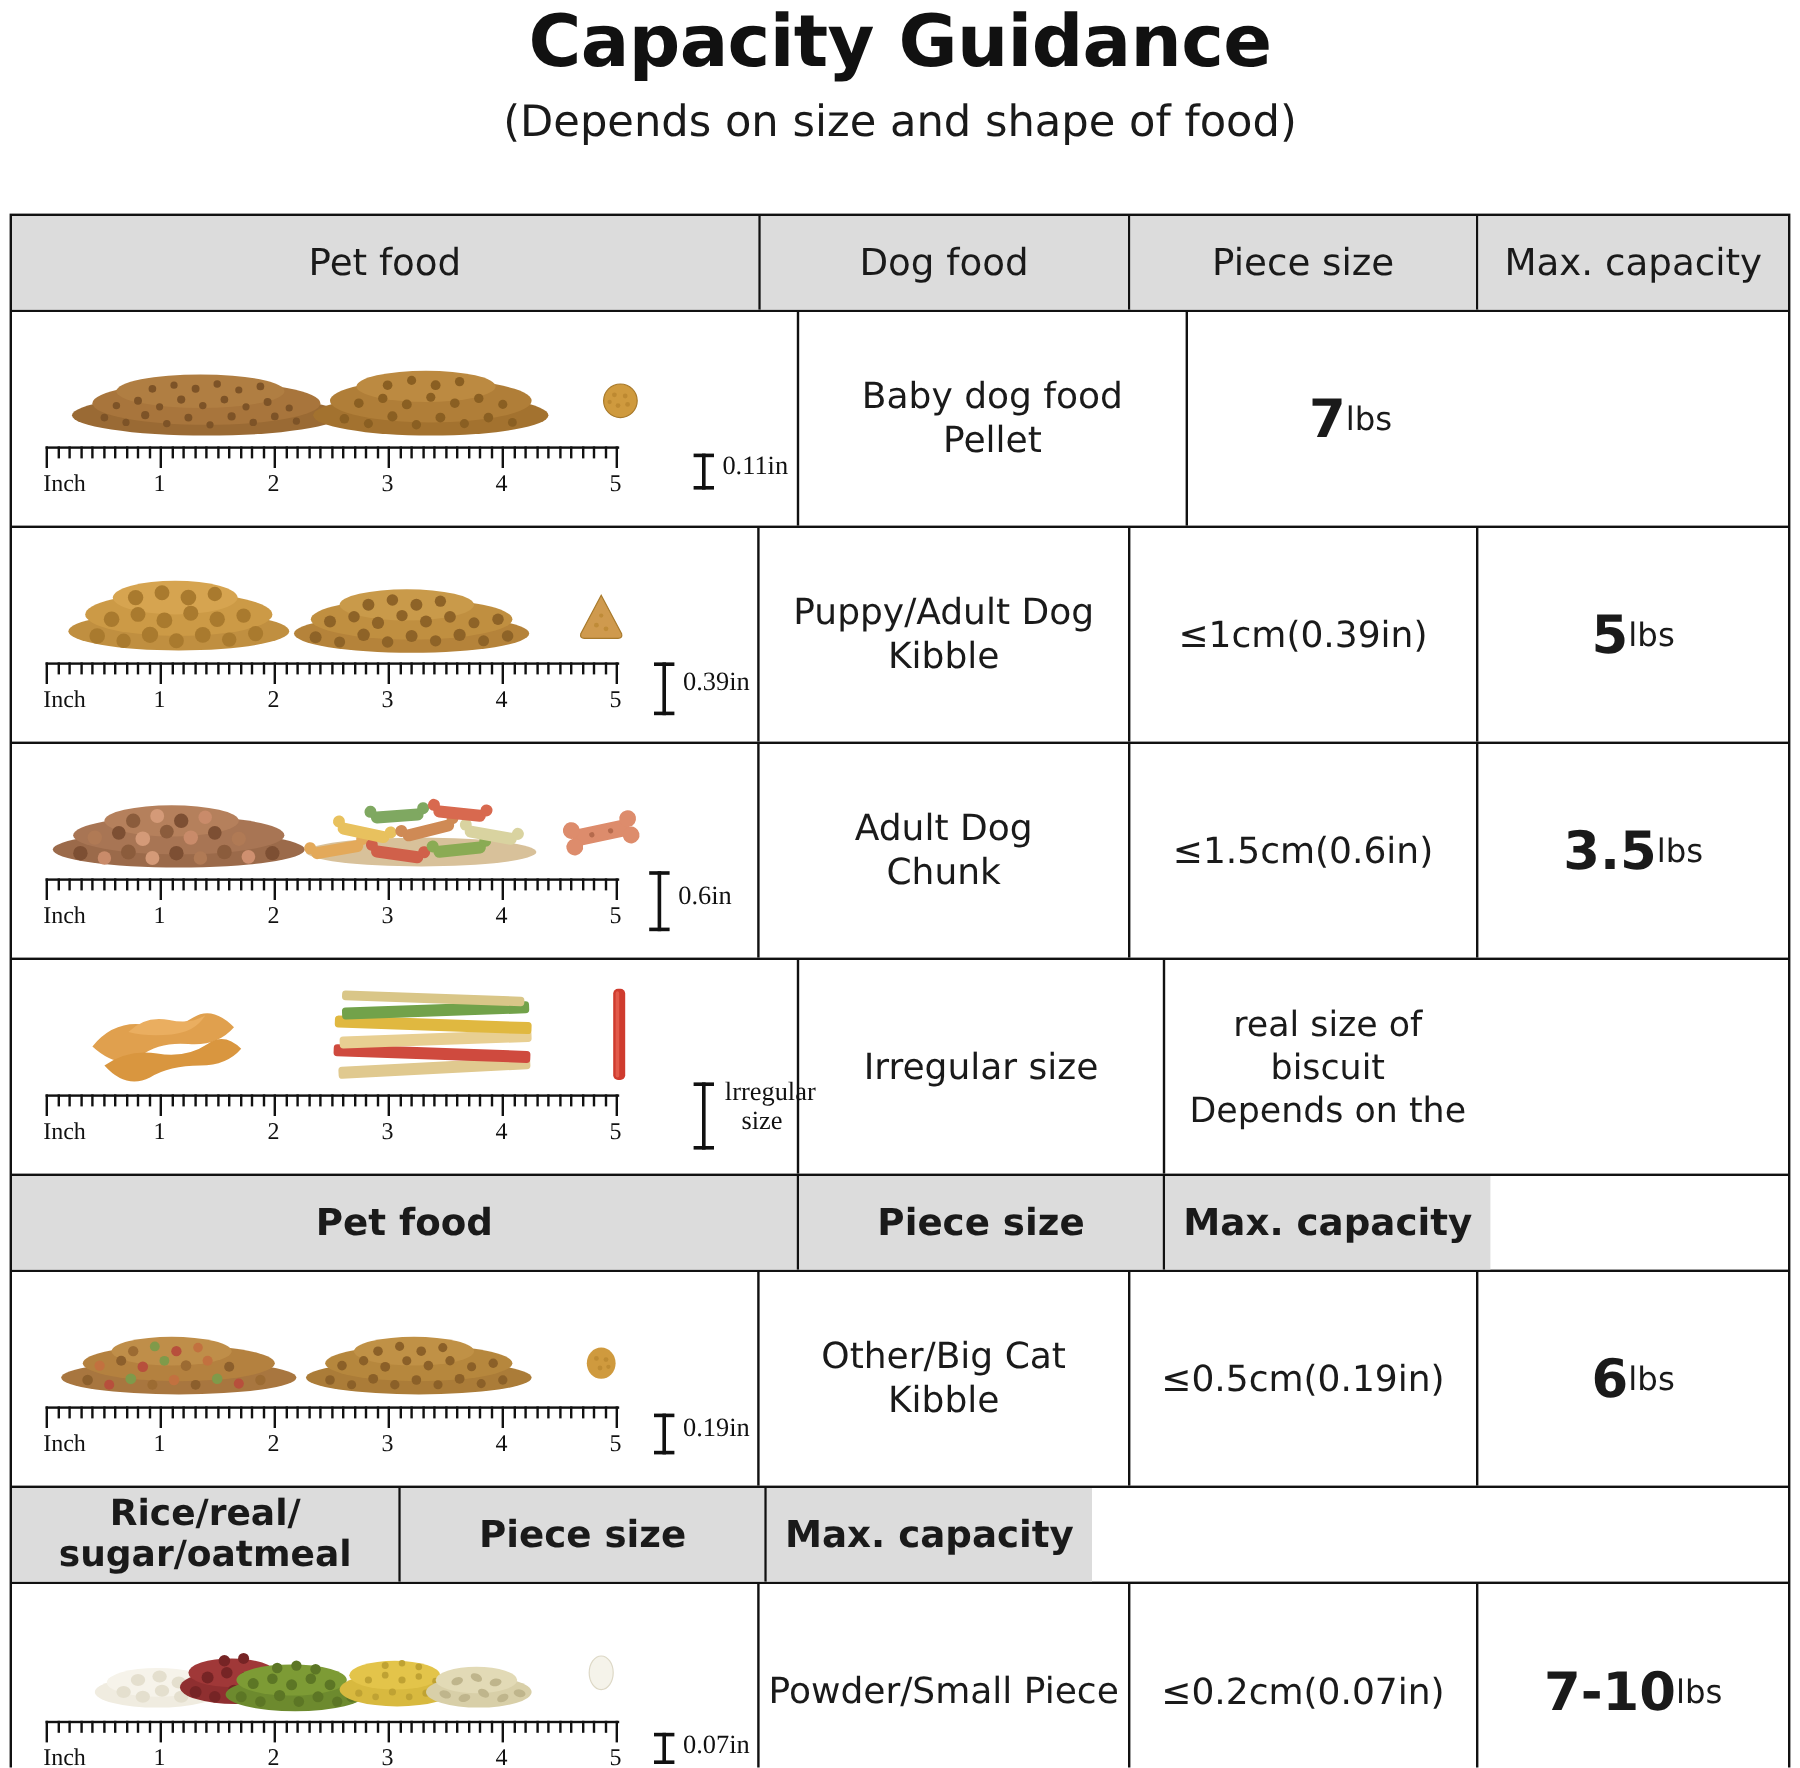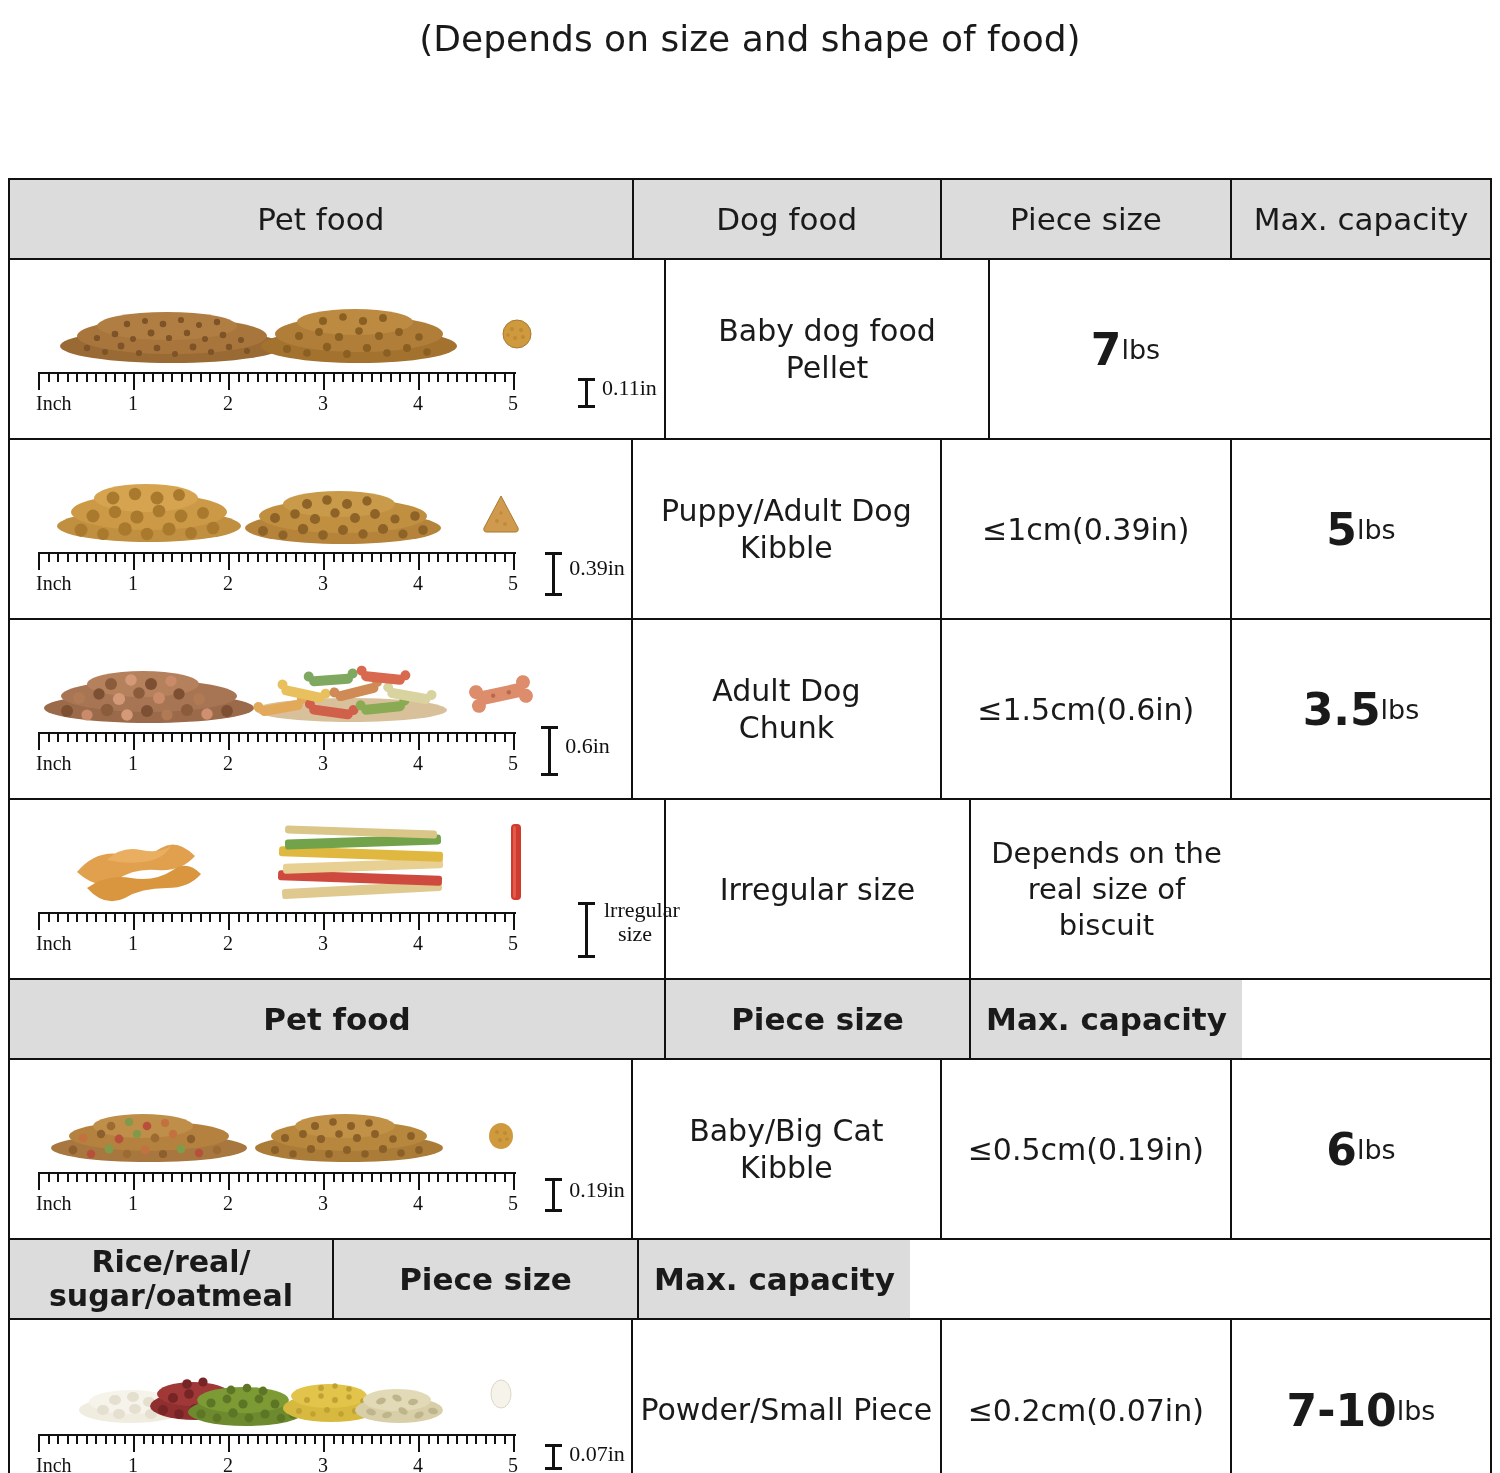--- a/index.html
+++ b/index.html
@@ -209,20 +209,21 @@
     font-size: 20px;
     color: #111;
   }
 </style>
 </head>
 <body>
 
 <div class="page">
 
   <div class="header">
+    <h1 class="title">Capacity Guidance</h1>
     <p class="subtitle">(Depends on size and shape of food)</p>
   </div>
 
   <div class="table">
 
     <div class="row">
       <div class="cell c-img hdr">Pet food</div>
       <div class="cell c-name hdr">Dog food</div>
       <div class="cell c-piece hdr">Piece size</div>
       <div class="cell c-cap hdr">Max. capacity</div>
@@ -788,22 +789,22 @@
             <span class="num" style="left:190px">2</span>
             <span class="num" style="left:285px">3</span>
             <span class="num" style="left:380px">4</span>
             <span class="num" style="left:475px">5</span>
           </div>
         </div>
       </div>
       <div class="cell c-piece piece-size">Irregular size</div>
       <div class="cell c-cap capacity">
         <div class="two-line">
+          <div>real size of biscuit</div>
           <div>Depends on the</div>
-          <div>real size of biscuit</div>
         </div>
       </div>
     </div>
 
     <div class="row">
       <div class="cell c-img hdr hdr-bold">Pet food</div>
       <div class="cell c-piece hdr hdr-bold">Piece size</div>
       <div class="cell c-cap hdr hdr-bold">Max. capacity</div>
     </div>
 
@@ -937,21 +938,21 @@
             <span class="num" style="left:95px">1</span>
             <span class="num" style="left:190px">2</span>
             <span class="num" style="left:285px">3</span>
             <span class="num" style="left:380px">4</span>
             <span class="num" style="left:475px">5</span>
           </div>
         </div>
       </div>
       <div class="cell c-name">
         <div class="food-name">
-          <div>Baby/Big Cat</div>
+          <div>Other/Big Cat</div>
           <div>Kibble</div>
         </div>
       </div>
       <div class="cell c-piece piece-size">≤0.5cm(0.19in)</div>
       <div class="cell c-cap capacity">
         <span class="big">6</span>
           <span class="unit">lbs</span>
       </div>
     </div>
 

